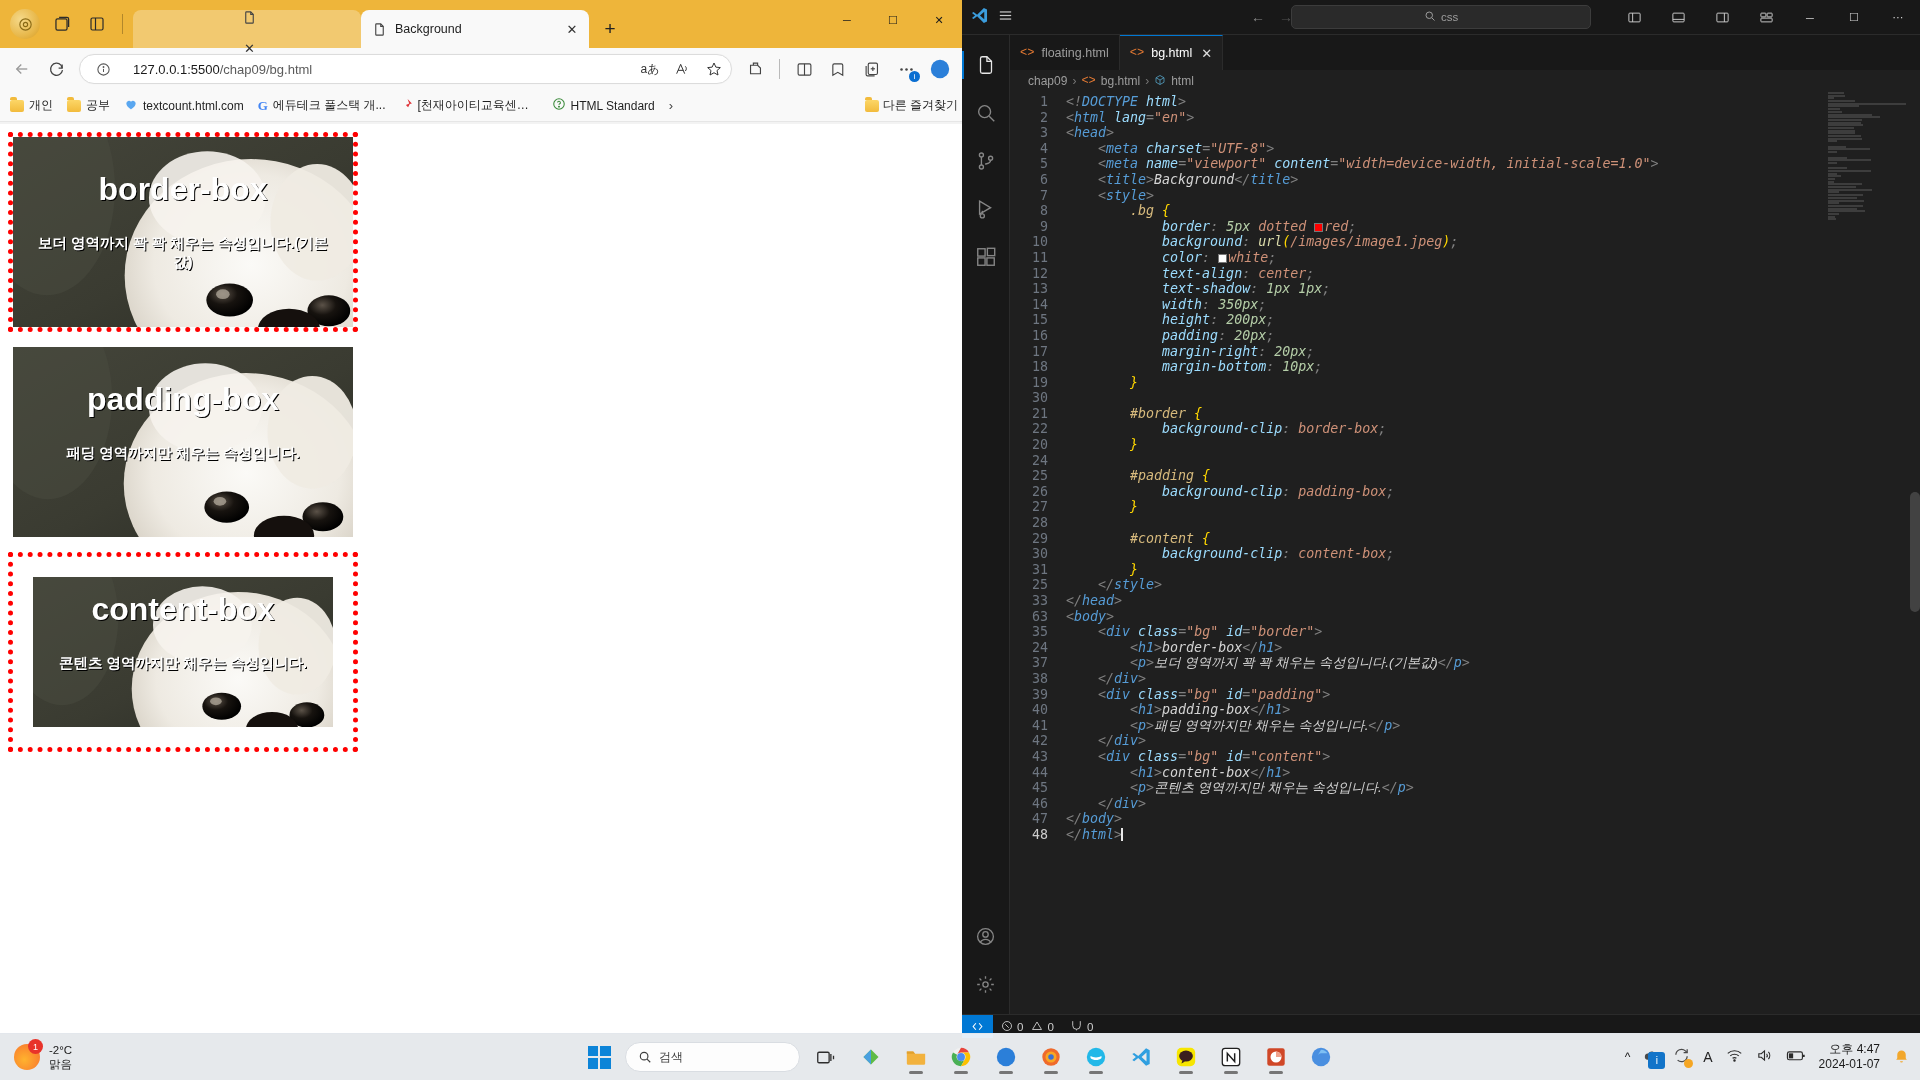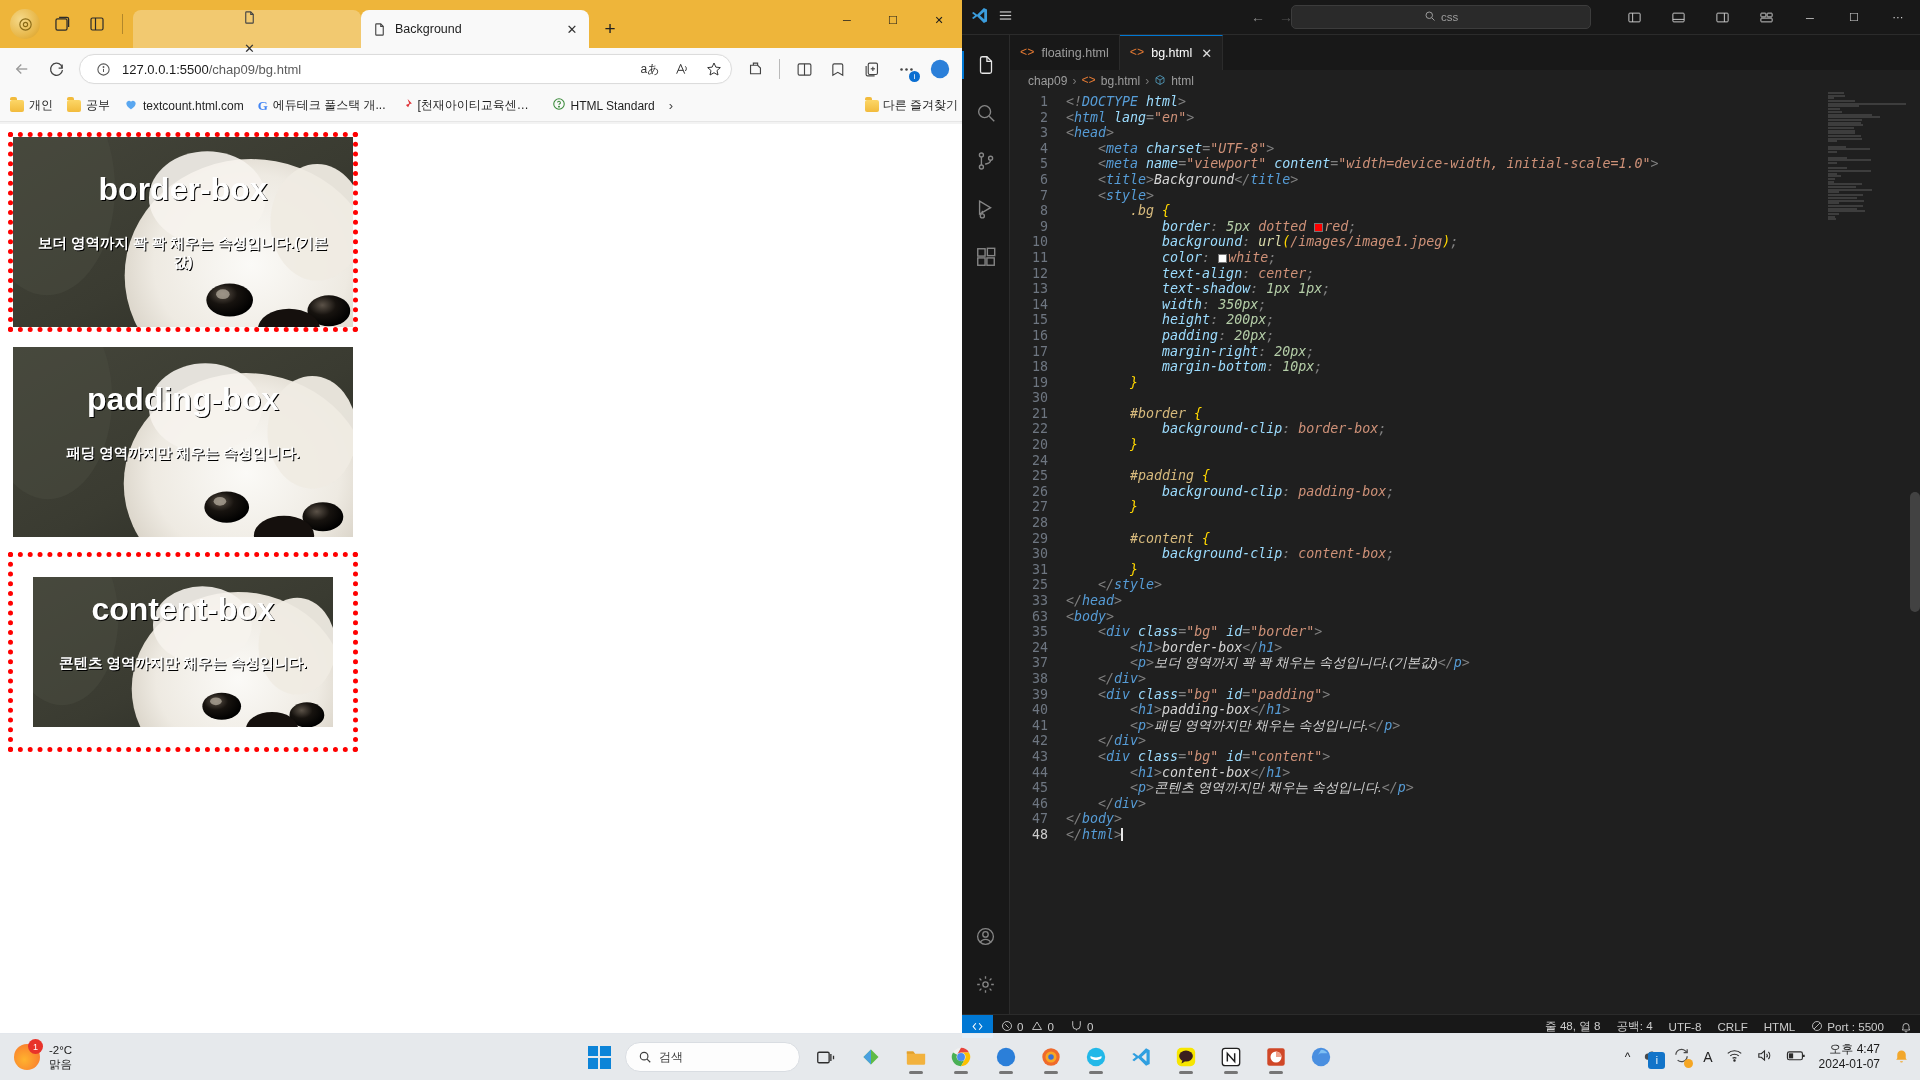--- a/index.html
+++ b/index.html
@@ -55,21 +55,21 @@
 
   .edge-toolbar {
     height: 42px; background: #f9f9f9; display: flex; align-items: center; padding: 0 6px; gap: 2px;
   }
   .tb-ico { width: 32px; height: 32px; display:flex;align-items:center;justify-content:center; border-radius:5px; color:#4a4a4a;}
   .omnibox {
     flex: 1; height: 30px; background: #ffffff; border: 1px solid #dcdcdc; border-radius: 16px;
     display: flex; align-items: center; padding: 0 4px 0 10px; gap: 6px; margin: 0 5px;
     box-shadow: 0 0 0 0.5px rgba(0,0,0,.02);
   }
-  .url-text { flex: 1; font-size: 13px; color: #5b5b5b; white-space: nowrap; overflow: hidden;}
+  .url-text { flex: 1; font-size: 13px; color: #5b5b5b; white-space: nowrap; overflow: hidden; margin-left: 11px;}
   .url-text b { color: #1a1a1a; font-weight: 400; }
   .omni-ico { width: 26px; height: 26px; display:flex;align-items:center;justify-content:center;border-radius:4px;color:#444; font-size:13px;}
 
   .bookmarks {
     height: 32px; background: #f9f9f9; display: flex; align-items: center; gap: 2px;
     padding: 0 4px; font-size: 12px; color: #1f1f1f; border-bottom: 1px solid #e6e6e6;
     position: relative;
   }
   .bm { display: flex; align-items: center; gap: 5px; padding: 3px 6px; border-radius: 4px; white-space: nowrap; max-width:150px;}
   .bm .lbl { overflow: hidden; text-overflow: ellipsis; }
@@ -754,42 +754,20 @@
         <div class="sb-item">
           <span>
             <svg width="13" height="13" viewBox="0 0 24 24" fill="none" stroke="#ccc" stroke-width="1.7">
                 <path d="M5 4v8a7 7 0 0 0 14 0V4"></path>
                 <line x1="12" y1="19" x2="12" y2="21"></line>
               </svg>
           </span>
           <span>0</span>
         </div>
       </div>
-      <div class="sb-right">
-        <div class="sb-item">줄 48, 열 8</div>
-        <div class="sb-item">공백: 4</div>
-        <div class="sb-item">UTF-8</div>
-        <div class="sb-item">CRLF</div>
-        <div class="sb-item">HTML</div>
-        <div class="sb-item">
-          <span>
-            <svg width="12" height="12" viewBox="0 0 24 24" fill="none" stroke="#ccc" stroke-width="1.7">
-                <circle cx="12" cy="12" r="9"></circle>
-                <line x1="6" y1="18" x2="18" y2="6"></line>
-              </svg>
-          </span>
-          <span>Port : 5500</span>
-        </div>
-        <div class="sb-item">
-          <svg width="12" height="12" viewBox="0 0 24 24" fill="none" stroke="#ccc" stroke-width="1.7">
-              <path d="M18 16v-5a6 6 0 1 0-12 0v5l-1.5 2h15z"></path>
-              <path d="M10 20a2 2 0 0 0 4 0"></path>
-            </svg>
-        </div>
-      </div>
     </div>
   </div>
 
   <div id="taskbar">
     <div class="tb-weather">
       <div class="weather-sun">
         <span class="weather-badge">1</span>
       </div>
       <div class="weather-txt">
         <div>-2°C</div>

